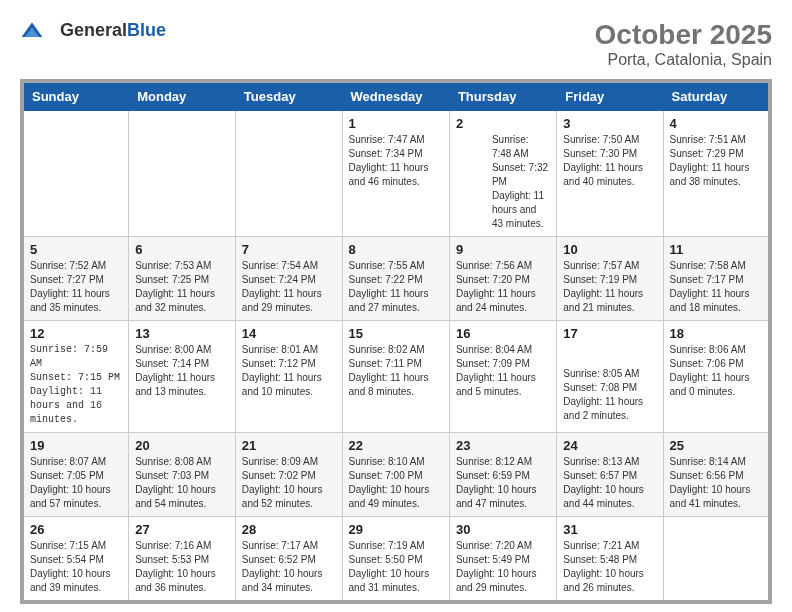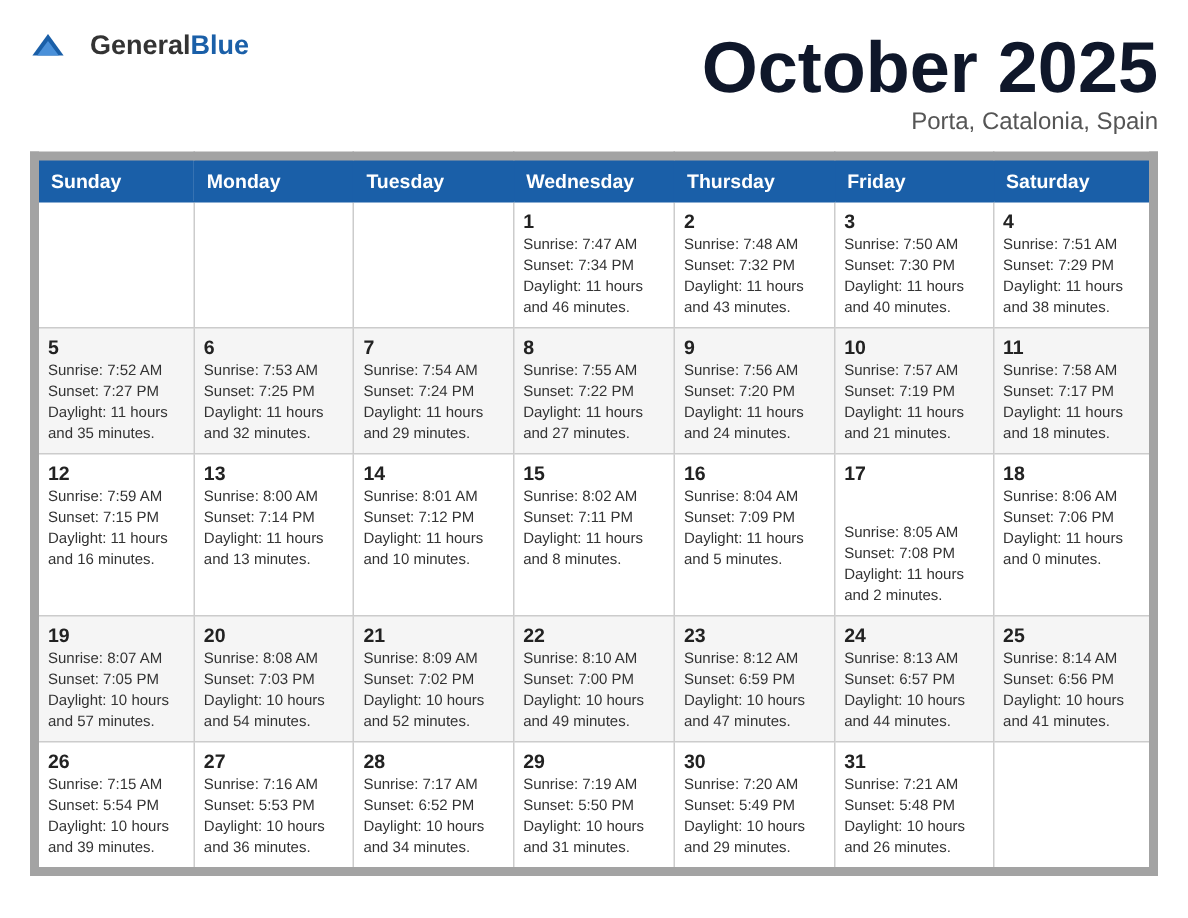--- a/index.html
+++ b/index.html
@@ -32,33 +32,33 @@
       color: #1a5fa8;
     }
     .logo-icon {
       width: 24px;
       height: 20px;
     }
     .title-block {
       text-align: right;
     }
     .month-title {
-      font-size: 48px;
-      font-weight: bold;
-      color: #0f172a;
+      font-size: 28px;
+      font-weight: bold;
+      color: #737373;
       line-height: 1.1;
     }
     .location-title {
       font-size: 16px;
       color: #555;
     }
     .calendar {
       width: 100%;
       border-collapse: collapse;
-      border: 6px solid #a3a3a3;
+      border: 4px solid #a3a3a3;
     }
     .calendar th {
       background-color: #1a5fa8;
       color: white;
       text-align: left;
       padding: 6px 8px;
       font-size: 13px;
       font-weight: bold;
       border: 1px solid #1a5fa8;
     }
@@ -125,21 +125,21 @@
         <td class="empty-cell"></td>
         <td class="empty-cell"></td>
         <td>
           <div class="day-number">1</div>
           <div class="day-info" style="white-space: pre-line;">Sunrise: 7:47 AM
 Sunset: 7:34 PM
 Daylight: 11 hours and 46 minutes.</div>
         </td>
         <td>
           <div class="day-number">2</div>
-          <div class="day-info" style="white-space: pre-line;">Sunrise: 7:48 AM
+          <div class="day-info" style="white-space: pre-line; margin-left: 36px;">Sunrise: 7:48 AM
 Sunset: 7:32 PM
 Daylight: 11 hours and 43 minutes.</div>
         </td>
         <td>
           <div class="day-number">3</div>
           <div class="day-info" style="white-space: pre-line;">Sunrise: 7:50 AM
 Sunset: 7:30 PM
 Daylight: 11 hours and 40 minutes.</div>
         </td>
         <td>
@@ -189,21 +189,21 @@
         <td>
           <div class="day-number">11</div>
           <div class="day-info" style="white-space: pre-line;">Sunrise: 7:58 AM
 Sunset: 7:17 PM
 Daylight: 11 hours and 18 minutes.</div>
         </td>
       </tr>
       <tr>
         <td>
           <div class="day-number">12</div>
-          <div class="day-info" style="white-space: pre-line;">Sunrise: 7:59 AM
+          <div class="day-info" style="white-space: pre-line; font-family: Liberation Mono, monospace;">Sunrise: 7:59 AM
 Sunset: 7:15 PM
 Daylight: 11 hours and 16 minutes.</div>
         </td>
         <td>
           <div class="day-number">13</div>
           <div class="day-info" style="white-space: pre-line;">Sunrise: 8:00 AM
 Sunset: 7:14 PM
 Daylight: 11 hours and 13 minutes.</div>
         </td>
         <td>

